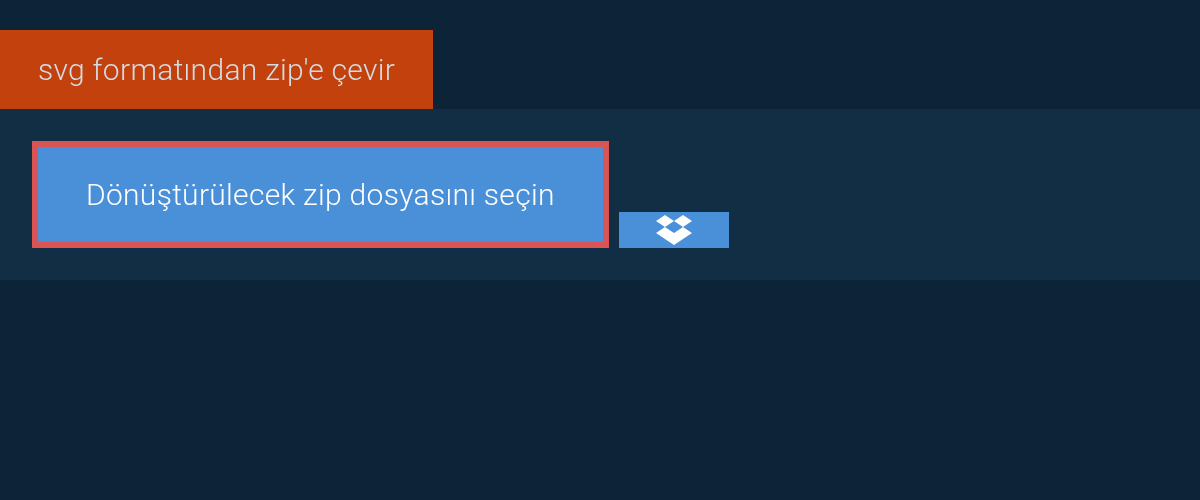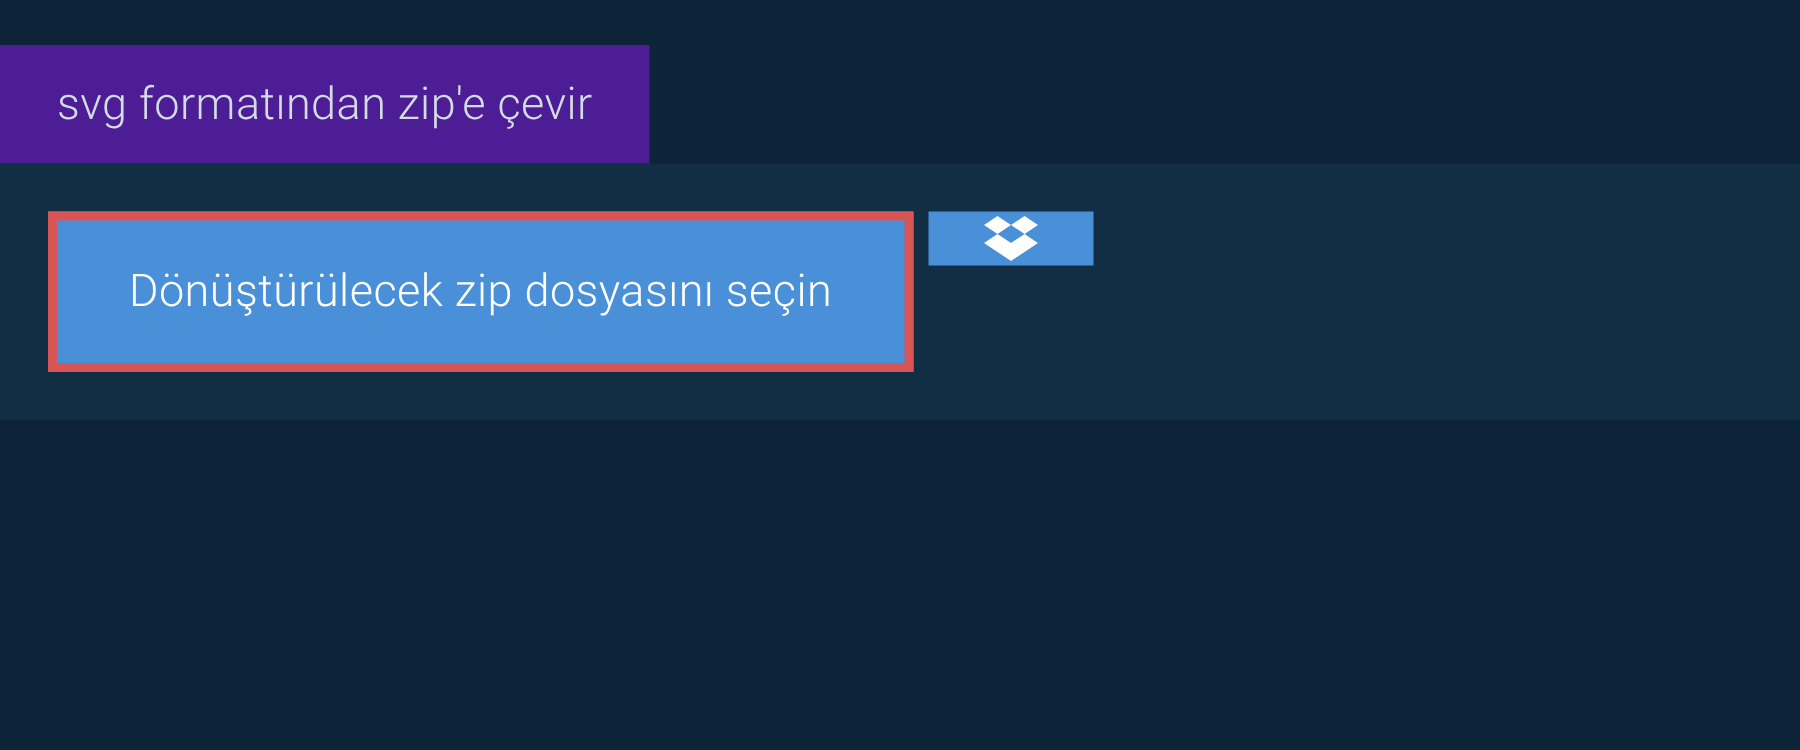--- a/index.html
+++ b/index.html
@@ -12,33 +12,33 @@
       height: 500px;
       background-color: #0d2438;
       font-family: -apple-system, BlinkMacSystemFont, "Segoe UI", Roboto, Helvetica, Arial, sans-serif;
       overflow: hidden;
     }
     .tab-container {
       margin-top: 30px;
     }
     .tab {
       display: inline-block;
-      background-color: #4c1d95;
+      background-color: #c2410c;
       color: #d4dce3;
       font-size: 30px;
       font-weight: 300;
       padding: 22px 38px;
       letter-spacing: 0.3px;
     }
     .upload-panel {
       background-color: #112e44;
       padding: 32px;
       display: flex;
       gap: 10px;
-      align-items: flex-start;
+      align-items: flex-end;
     }
     .select-file-btn {
       background-color: #4a90d9;
       border: 6px solid #d95454;
       color: #ffffff;
       font-size: 30px;
       font-weight: 300;
       padding: 30px 48px;
       cursor: pointer;
       text-align: center;

